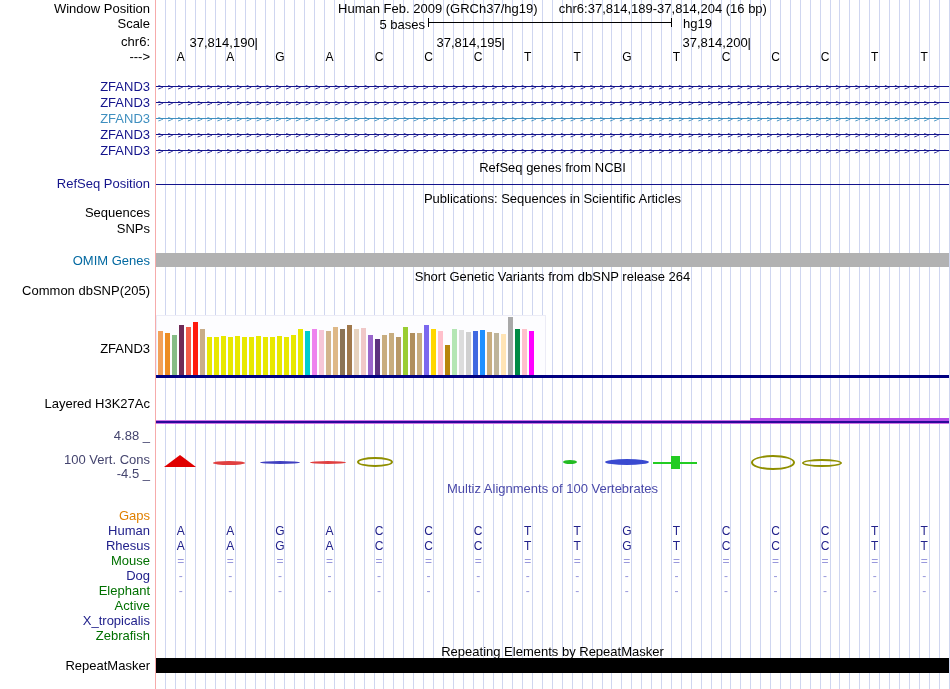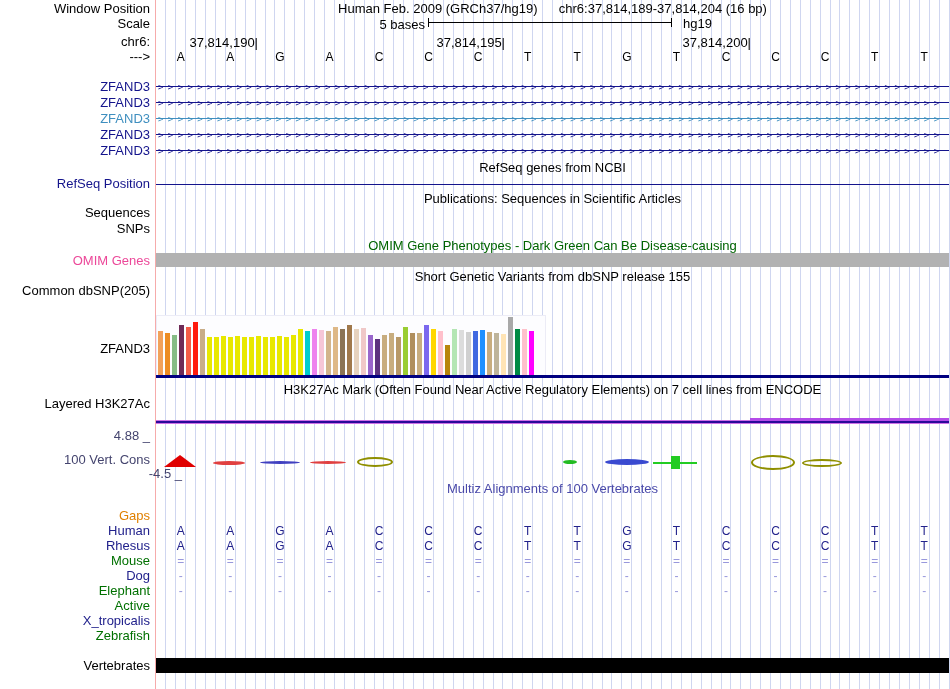--- a/index.html
+++ b/index.html
@@ -188,25 +188,24 @@
     </div>
 
   <div class="track-title" style="top:161px;">RefSeq genes from NCBI</div>
   <div class="gutter-label" style="top:177px;color:#14148C;">RefSeq Position</div>
   <div class="abs" style="left:156px;top:184px;width:793px;height:1px;background:#14148C;"></div>
 
   <div class="track-title" style="top:192px;">Publications: Sequences in Scientific Articles</div>
   <div class="gutter-label" style="top:206px;">Sequences</div>
   <div class="gutter-label" style="top:222px;">SNPs</div>
 
-  <div class="track-title" style="top:239px;color:#006400;">OMIM Gene Phenotypes - Dark Green Can Be Disease-causing</div>
-  <div class="gutter-label" style="top:254px;color:#ec4899;">OMIM Genes</div>
+  <div class="gutter-label" style="top:254px;color:#0369a1;">OMIM Genes</div>
   <div class="abs" style="left:156px;top:253px;width:793px;height:14px;background:#B2B2B2;"></div>
 
-  <div class="track-title" style="top:270px;">Short Genetic Variants from dbSNP release 155</div>
+  <div class="track-title" style="top:270px;">Short Genetic Variants from dbSNP release 264</div>
   <div class="gutter-label" style="top:284px;">Common dbSNP(205)</div>
 
   <div class="gutter-label" style="top:342px;">ZFAND3</div>
   <div class="gtex-panel"></div>
   <div class="gtex-bars" id="gtexbars">
       <div class="gtex-bar" style="height:44px;background:#F2A15A;"></div>
       <div class="gtex-bar" style="height:42px;background:#ED8C22;"></div>
       <div class="gtex-bar" style="height:40px;background:#86BC86;"></div>
       <div class="gtex-bar" style="height:50px;background:#6E2A57;"></div>
       <div class="gtex-bar" style="height:48px;background:#F25C48;"></div>
@@ -255,32 +254,31 @@
       <div class="gtex-bar" style="height:43px;background:#C8AD7F;"></div>
       <div class="gtex-bar" style="height:42px;background:#BEB49B;"></div>
       <div class="gtex-bar" style="height:41px;background:#FFE4B5;"></div>
       <div class="gtex-bar" style="height:58px;background:#A9A9A9;"></div>
       <div class="gtex-bar" style="height:46px;background:#008B45;"></div>
       <div class="gtex-bar" style="height:46px;background:#FFC0CB;"></div>
       <div class="gtex-bar" style="height:44px;background:#FF00FF;"></div>
     </div>
   <div class="abs" style="left:156px;top:375px;width:793px;height:3px;background:#000080;"></div>
 
-  <div class="track-title" style="top:383px;">H3K27Ac Mark (Often Found Near Active Regulatory Elements) on 7 cell lines from ENCODE</div>
   <div class="gutter-label" style="top:397px;">Layered H3K27Ac</div>
   <div class="abs" style="left:156px;top:418px;width:793px;height:7px;">
     <div class="abs" style="left:0;top:2px;width:793px;height:1px;background:#D070E8;"></div>
     <div class="abs" style="left:0;top:3px;width:793px;height:2px;background:#2A0A9A;"></div>
     <div class="abs" style="left:0;top:5px;width:793px;height:1px;background:#D070E8;"></div>
     <div class="abs" style="left:594px;top:0;width:199px;height:3px;background:#B44BE8;"></div>
   </div>
 
   <div class="gutter-label" style="top:429px;color:#44446E;">4.88 _</div>
   <div class="gutter-label" style="top:453px;color:#44446E;">100 Vert. Cons</div>
-  <div class="gutter-label" style="top:467px;color:#44446E;padding-left:32px;">-4.5 _</div>
+  <div class="gutter-label" style="top:467px;color:#44446E;">-4.5 _</div>
   <div id="consglyphs">
       <div class="cons-glyph tri" style="left:164px;top:455px;width:32px;height:12px;background:#E00000;"></div>
       <div class="cons-glyph bar-glyph" style="left:213px;top:461px;width:32px;height:4px;background:#E04040;"></div>
       <div class="cons-glyph bar-glyph" style="left:260px;top:461px;width:40px;height:3px;background:#4040C0;"></div>
       <div class="cons-glyph bar-glyph" style="left:310px;top:461px;width:36px;height:3px;background:#E04040;"></div>
       <div class="cons-glyph ring" style="left:357px;top:457px;width:32px;height:6px;border:2px solid #8F8F00;"></div>
       <div class="cons-glyph bar-glyph" style="left:563px;top:460px;width:14px;height:4px;background:#22BB22;"></div>
       <div class="cons-glyph bar-glyph" style="left:605px;top:459px;width:44px;height:6px;background:#3A4AD0;"></div>
       <div class="cons-glyph" style="left:653px;top:456px;width:44px;height:13px;">
         <div style="position:absolute;left:0;top:6px;width:44px;height:2px;background:#22CC22;"></div>
@@ -377,21 +375,22 @@
         <div class="seq-cell">-</div>
         <div class="seq-cell">-</div>
         <div class="seq-cell">-</div>
         <div class="seq-cell">-</div>
         <div class="seq-cell">-</div>
         <div class="seq-cell">-</div>
         <div class="seq-cell">-</div>
       </div>
     </div>
 
-  <div class="gutter-label" style="top:659px;">Vertebrates</div>
+  <div class="track-title" style="top:645px;">Repeating Elements by RepeatMasker</div>
+  <div class="gutter-label" style="top:659px;">RepeatMasker</div>
   <div class="abs" style="left:156px;top:658px;width:793px;height:15px;background:#000;"></div>
 
 <div class="gutter-label" style="top:80px;color:#14148C;">ZFAND3</div>
     <div class="gutter-label" style="top:96px;color:#14148C;">ZFAND3</div>
     <div class="gutter-label" style="top:112px;color:#3F8FBF;">ZFAND3</div>
     <div class="gutter-label" style="top:128px;color:#14148C;">ZFAND3</div>
     <div class="gutter-label" style="top:144px;color:#14148C;">ZFAND3</div>
     <div class="gutter-label" style="top:509px;color:#E08000;">Gaps</div>
     <div class="gutter-label" style="top:524px;color:#22228C;">Human</div>
     <div class="gutter-label" style="top:539px;color:#22228C;">Rhesus</div>

